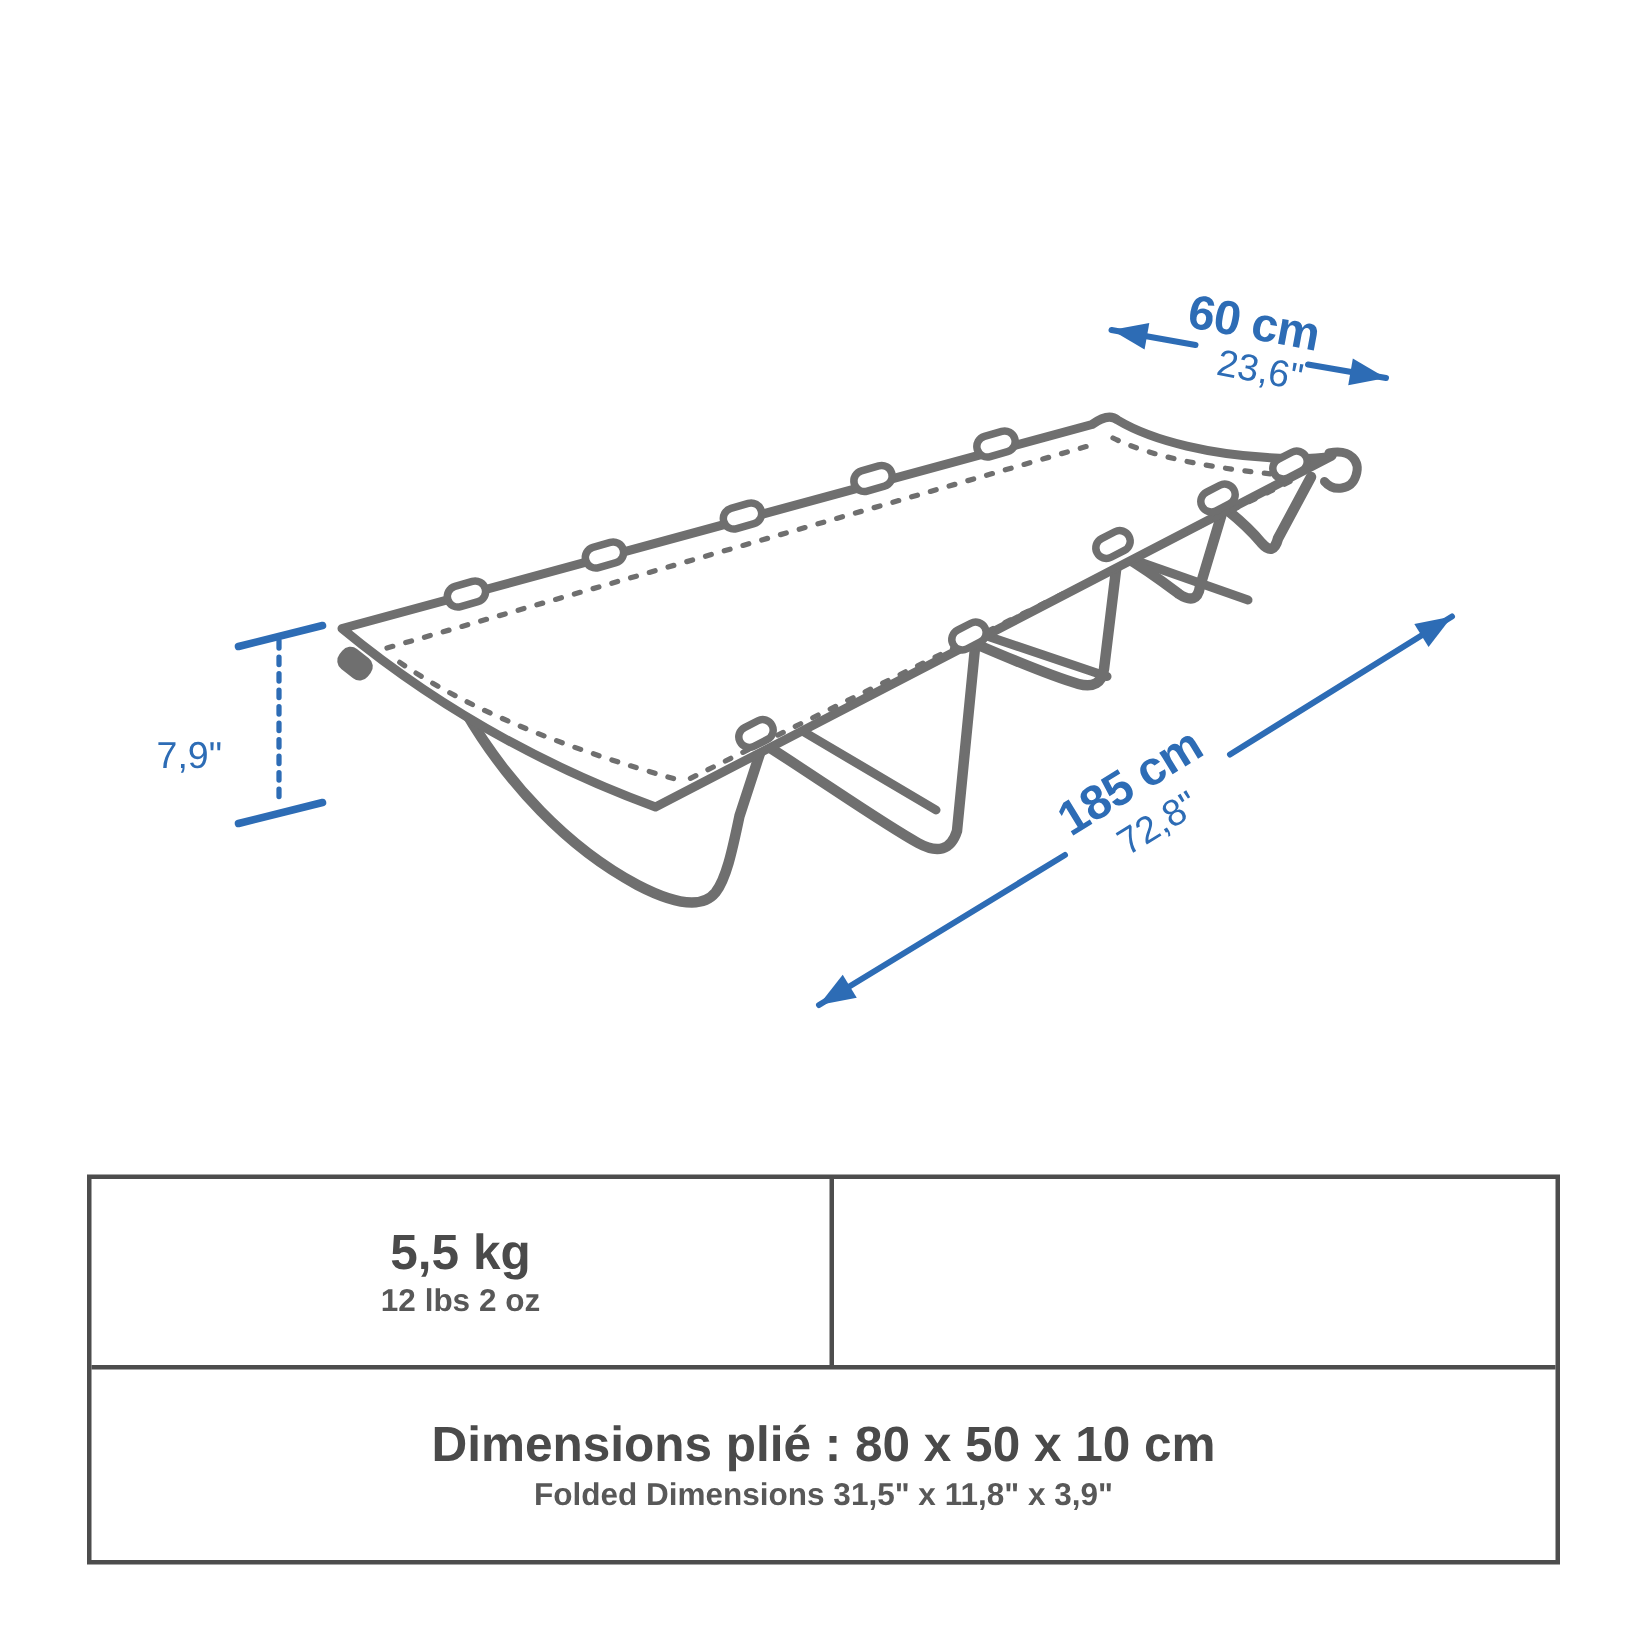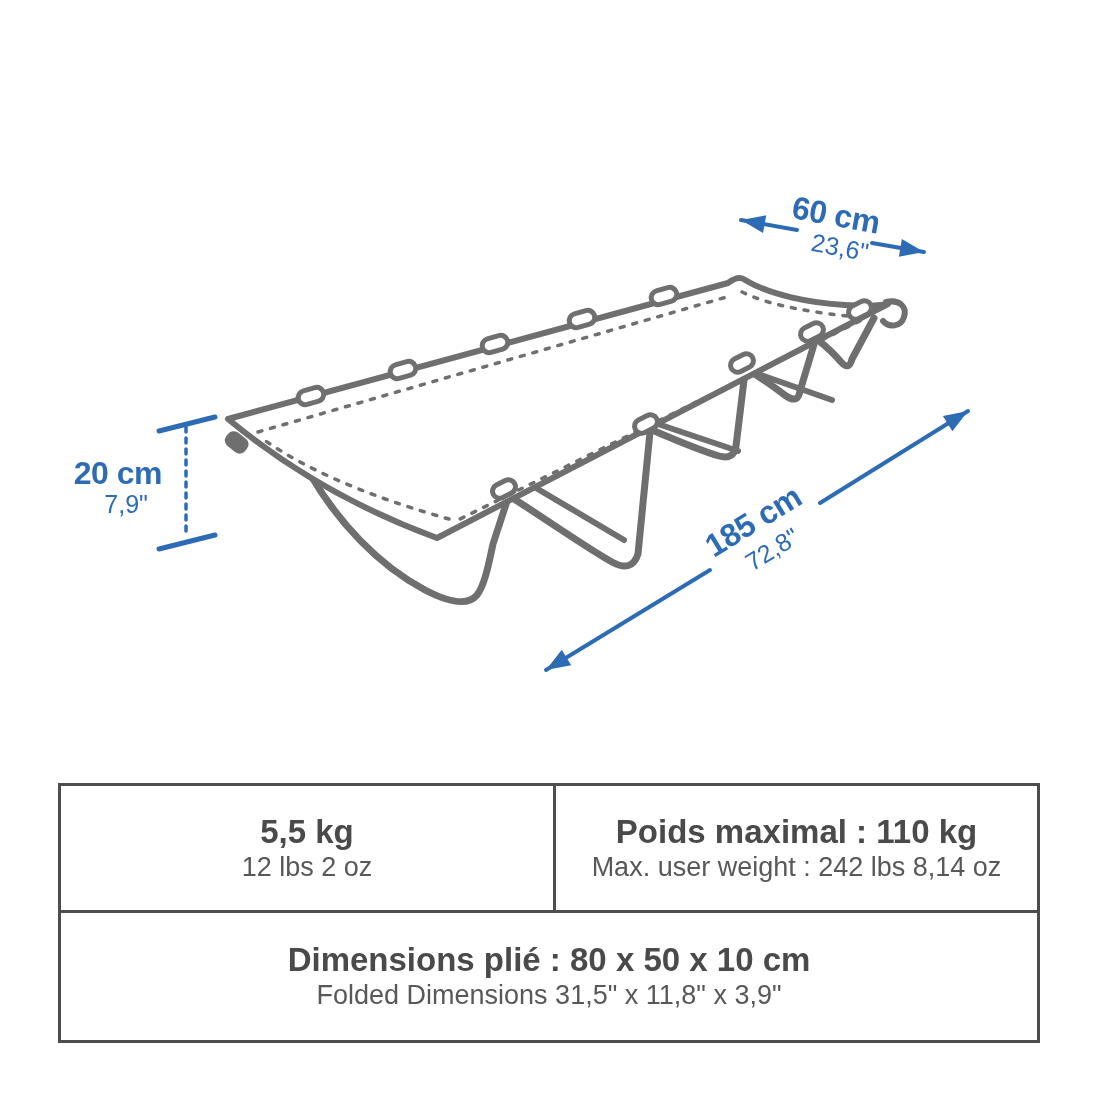--- a/index.html
+++ b/index.html
@@ -23,21 +23,21 @@
   
   .spec-table{
     position:absolute;left:58px;top:783px;width:982px;height:260px;
     border:3px solid #4d4d4d;box-sizing:border-box;display:grid;
     grid-template-rows:127px 1fr;
   }
   .spec-row-top{display:grid;grid-template-columns:495px 1fr;border-bottom:3px solid #4d4d4d;}
   .spec-cell{display:flex;flex-direction:column;align-items:center;justify-content:center;gap:3px;}
   .spec-cell.left-cell{border-right:3px solid #4d4d4d;}
   .spec-primary{font-weight:bold;font-size:33px;color:#4a4a4a;line-height:1.1;}
-  .spec-secondary{font-weight:normal;font-size:27px;color:#585858;line-height:1.1;}
+  .spec-secondary{font-weight:bold;font-size:21px;color:#585858;line-height:1.1;}
 </style>
 </head>
 <body>
 
 <div class="stage">
 
   <svg width="1100" height="780" viewBox="0 0 1100 780">
     <defs>
       <marker id="arr" markerUnits="userSpaceOnUse" markerWidth="28" markerHeight="22" viewBox="0 0 28 22" refX="26" refY="11" orient="auto">
         <path d="M2,2 L26,11 L2,20 Z" fill="#2d6cb5"></path>
@@ -99,36 +99,31 @@
     <g stroke="#2d6cb5" stroke-linecap="round">
       <line x1="186" y1="427" x2="186" y2="535" stroke-width="3.5" stroke-dasharray="5 6"></line>
       <line x1="159" y1="431" x2="215" y2="417" stroke-width="5"></line>
       <line x1="159" y1="549" x2="215" y2="535" stroke-width="5"></line>
     </g>
   </svg>
 
   <div class="dim metric" id="width-metric">60 cm</div>
   <div class="dim imperial" id="width-imperial">23,6"</div>
 
-  <div class="dim metric" id="height-metric">20 cm</div>
   <div class="dim imperial" id="height-imperial">7,9"</div>
 
   <div class="dim metric" id="length-metric">185 cm</div>
   <div class="dim imperial" id="length-imperial">72,8"</div>
 
   <div class="spec-table">
     <div class="spec-row-top">
       <div class="spec-cell left-cell">
         <div class="spec-primary">5,5 kg</div>
         <div class="spec-secondary">12 lbs 2 oz</div>
       </div>
-      <div class="spec-cell">
-        <div class="spec-primary">Poids maximal : 110 kg</div>
-        <div class="spec-secondary">Max. user weight : 242 lbs 8,14 oz</div>
-      </div>
     </div>
     <div class="spec-cell">
       <div class="spec-primary">Dimensions plié : 80 x 50 x 10 cm</div>
       <div class="spec-secondary">Folded Dimensions 31,5" x 11,8" x 3,9"</div>
     </div>
   </div>
 
 </div>
 
 </body></html>

